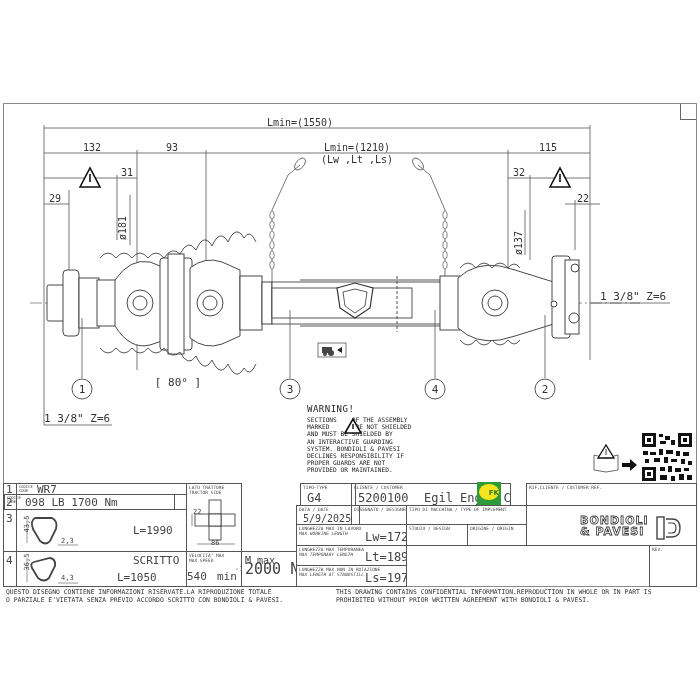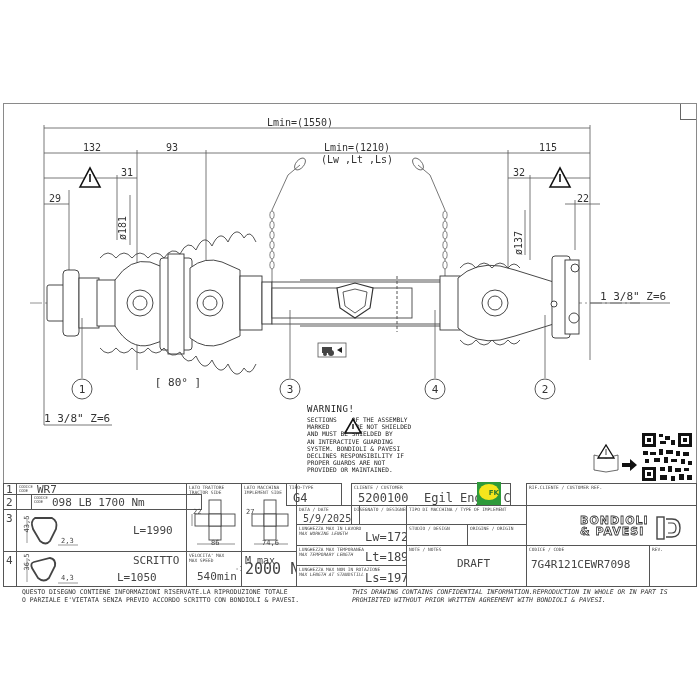--- a/index.html
+++ b/index.html
@@ -6,22 +6,22 @@
   body{width:700px;height:700px;position:relative;overflow:hidden;font-family:"DejaVu Sans Mono","Liberation Mono",monospace;color:#222;}
   .abs{position:absolute;}
   svg text{font-family:"DejaVu Sans Mono","Liberation Mono",monospace;fill:#333;}
   .frame{position:absolute;left:3px;top:103px;width:694px;height:484px;border:1px solid #8a8a8a;box-sizing:border-box;}
   .corner{position:absolute;right:0;top:0;width:15px;height:15px;border-left:1px solid #666;border-bottom:1px solid #666;}
   .tb{position:absolute;left:3px;top:483px;width:694px;height:104px;}
   .cell{position:absolute;border:1px solid #555;box-sizing:border-box;overflow:hidden;}
   .lbl{position:absolute;left:2px;top:1px;font-size:4.5px;line-height:5px;color:#444;white-space:pre;}
   .val{position:absolute;font-size:11px;color:#444;white-space:nowrap;}
   .rownum{position:absolute;left:2px;font-size:11px;color:#444;}
-  .foot{position:absolute;font-size:6.4px;line-height:8px;color:#333;white-space:pre;margin-left:16px;}
-  .foot.it{font-style:italic;}
+  .foot{position:absolute;font-size:6.4px;line-height:8px;color:#333;white-space:pre;}
+  .foot.it{}
   .warn{position:absolute;left:307px;top:404px;width:140px;}
   .warn .t{font-size:9px;letter-spacing:.5px;color:#222;}
   .warn .b{font-size:6.2px;line-height:7.2px;color:#222;white-space:pre;margin-top:2px;}
   .logo{position:absolute;left:580px;top:515px;font-family:"DejaVu Sans","Liberation Sans",sans-serif;font-weight:bold;font-size:11px;line-height:11px;color:#fff;-webkit-text-stroke:0.8px #333;letter-spacing:1px;}
 </style>
 </head>
 <body>
 
 <div class="frame">
     <div class="corner"></div>
@@ -238,21 +238,21 @@
       <span class="rownum" style="top:-1px">1</span>
     </div>
   <div class="cell" style="left:13px;top:0;width:171px;height:12px">
     <span class="lbl" style="font-size:3.8px;line-height:4px">CODICE
 CODE</span>
     <span class="val" style="left:20px;top:-1px;font-size:11px">WR7</span>
   </div>
   <div class="cell" style="left:0;top:11px;width:14px;height:16px">
       <span class="rownum" style="top:1px">2</span>
     </div>
-  <div class="cell" style="left:28px;top:11px;width:171px;height:16px">
+  <div class="cell" style="left:1px;top:11px;width:171px;height:16px">
     <span class="lbl" style="font-size:3.8px;line-height:4px">CODICE
 CODE</span>
     <span class="val" style="left:20px;top:1px">098  LB 1700 Nm</span>
   </div>
   <div class="cell" style="left:0;top:26px;width:14px;height:43px">
       <span class="rownum" style="top:2px">3</span>
     </div>
   <div class="cell" style="left:13px;top:26px;width:171px;height:43px">
     <svg class="abs" style="left:3px;top:3px" width="60" height="36">
         <path d="M15 5 L32 5 Q38 8 36 16 L30 28 Q26 33 20 28 L13 16 Q10 8 15 5 Z" fill="none" stroke="#444" stroke-width="1.8"></path>
@@ -288,49 +288,33 @@
           <rect x="6" y="18" width="14" height="12"></rect>
           <rect x="32" y="18" width="14" height="12"></rect>
           <rect x="20" y="18" width="12" height="12"></rect>
         </g>
         <line x1="8" y1="48" x2="46" y2="48" stroke="#444" stroke-width=".6"></line>
         <line x1="3" y1="18" x2="3" y2="30" stroke="#444" stroke-width=".6"></line>
       </svg>
     <span class="val" style="left:6px;top:24px;font-size:7px">22</span>
     <span class="val" style="left:24px;top:55px;font-size:7px">86</span>
   </div>
-  <div class="cell" style="left:238px;top:0;width:56px;height:69px">
-    <span class="lbl">LATO MACCHINA
-IMPLEMENT SIDE</span>
-    <svg class="abs" style="left:2px;top:12px" width="52" height="54">
-        <g fill="#fff" stroke="#444" stroke-width=".9">
-          <rect x="20" y="4" width="12" height="14"></rect>
-          <rect x="20" y="30" width="12" height="14"></rect>
-          <rect x="8" y="18" width="12" height="12"></rect>
-          <rect x="32" y="18" width="12" height="12"></rect>
-          <rect x="20" y="18" width="12" height="12"></rect>
-        </g>
-        <line x1="10" y1="48" x2="44" y2="48" stroke="#444" stroke-width=".6"></line>
-      </svg>
-    <span class="val" style="left:4px;top:24px;font-size:7px">27</span>
-    <span class="val" style="left:20px;top:55px;font-size:7px">74,6</span>
-  </div>
   <div class="cell" style="left:183px;top:68px;width:56px;height:36px">
     <span class="lbl">VELOCITA' MAX
 MAX SPEED</span>
-    <span class="val" style="left:10px;top:18px">540</span>
+    <span class="val" style="left:0;top:18px">540</span>
     <span class="val" style="left:30px;top:18px">min</span>
     <span class="val" style="left:48px;top:13px;font-size:7px">-1</span>
   </div>
   <div class="cell" style="left:238px;top:68px;width:56px;height:36px">
     <span class="val" style="left:3px;top:3px;font-size:10px">M max</span>
     <span class="val" style="left:3px;top:8px;font-size:15px">2000 Nm</span>
   </div>
 
-  <div class="cell" style="left:283px;top:0;width:56px;height:23px">
+  <div class="cell" style="left:297px;top:0;width:56px;height:23px">
     <span class="lbl">TIPO-TYPE</span>
     <span class="val" style="left:6px;top:7px;font-size:12px">G4</span>
   </div>
   <div class="cell" style="left:348px;top:0;width:160px;height:23px">
     <span class="lbl">CLIENTE / CUSTOMER</span>
     <span class="val" style="left:6px;top:7px;font-size:12px">5200100</span>
     <span class="val" style="left:72px;top:7px;font-size:12px">Egil Eng &amp; Co.A/S</span>
   </div>
   <div class="cell" style="left:293px;top:22px;width:64px;height:20px">
     <span class="lbl">DATA / DATE</span>
@@ -358,33 +342,25 @@
 
   <div class="cell" style="left:403px;top:22px;width:121px;height:20px">
     <span class="lbl">TIPO DI MACCHINA / TYPE OF IMPLEMENT</span>
   </div>
   <div class="cell" style="left:403px;top:41px;width:62px;height:22px">
     <span class="lbl">STUDIO / DESIGN</span>
   </div>
   <div class="cell" style="left:464px;top:41px;width:60px;height:22px">
     <span class="lbl">ORIGINE / ORIGIN</span>
   </div>
-  <div class="cell" style="left:403px;top:62px;width:121px;height:42px">
-    <span class="lbl">NOTE / NOTES</span>
-    <span class="val" style="left:50px;top:11px;font-size:11px">DRAFT</span>
-  </div>
 
   <div class="cell" style="left:523px;top:0;width:171px;height:23px">
     <span class="lbl">RIF.CLIENTE / CUSTOMER REF.</span>
   </div>
   <div class="cell" style="left:523px;top:22px;width:171px;height:41px"></div>
-  <div class="cell" style="left:523px;top:62px;width:124px;height:42px">
-    <span class="lbl">CODICE / CODE</span>
-    <span class="val" style="left:4px;top:12px;font-size:11px">7G4R121CEWR7098</span>
-  </div>
   <div class="cell" style="left:646px;top:62px;width:48px;height:42px">
     <span class="lbl">REV.</span>
   </div>
 </div>
 
 <div class="abs" style="left:477px;top:482px;width:24px;height:23px;background:#2e9a3a">
   <div class="abs" style="left:2px;top:2px;width:20px;height:16px;border-radius:50%;background:#f5e51c;text-align:right;font:bold 7px/19px 'DejaVu Sans',sans-serif;color:#2e7a2e">FK</div>
 </div>
 
 <div class="logo">

